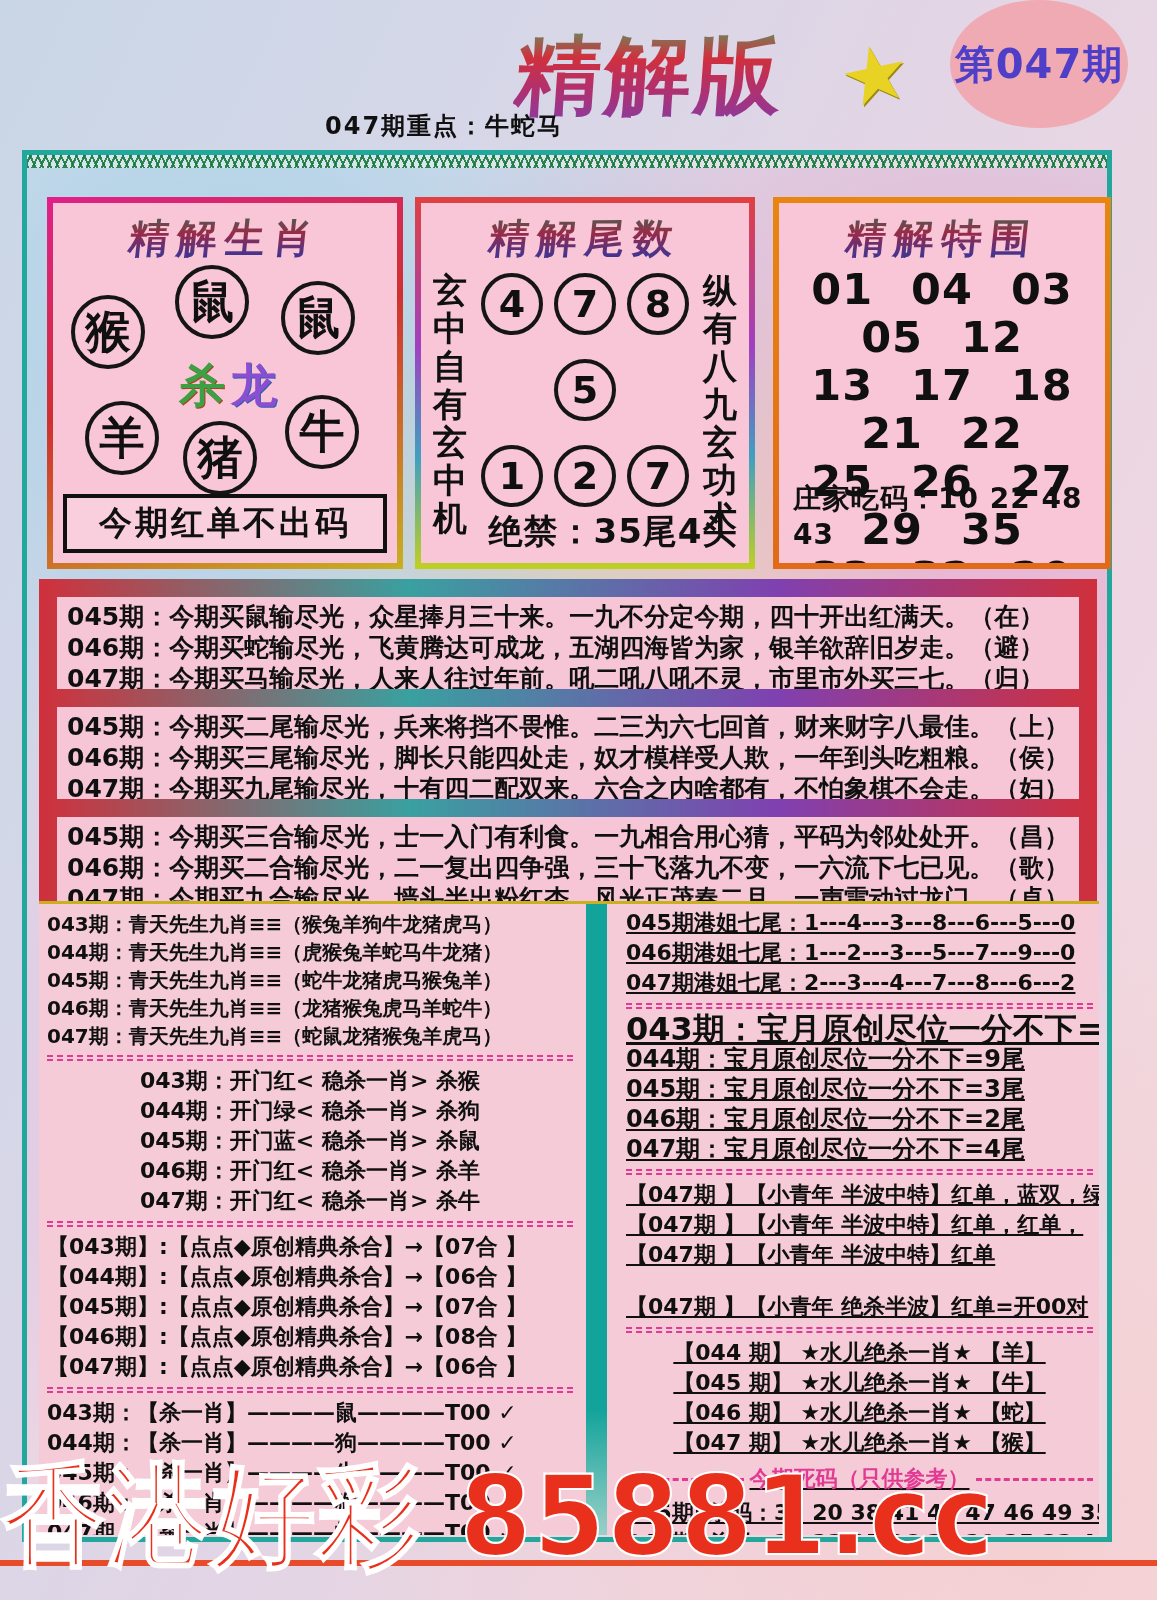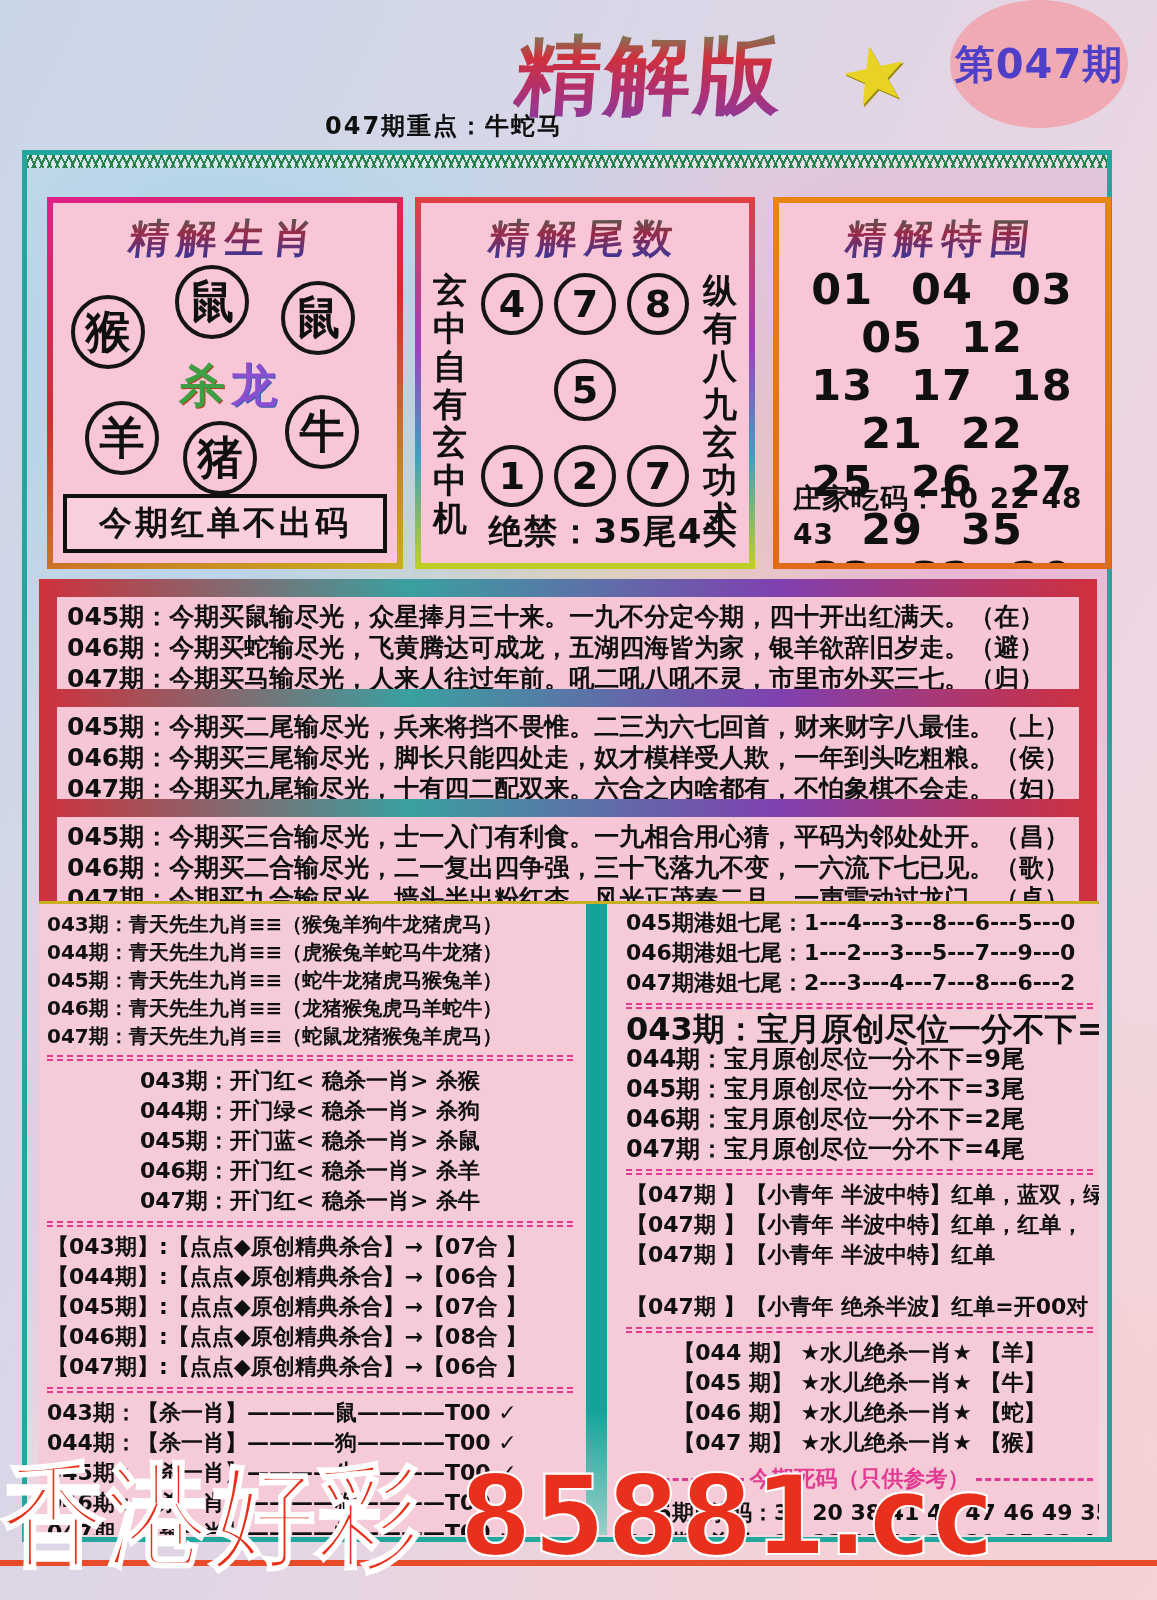--- a/index.html
+++ b/index.html
@@ -104,21 +104,21 @@
   .poem-line { font-size:25px; font-weight:bold; line-height:31px; white-space:nowrap; letter-spacing:0px; }
   .poem1 { top:424px; } .poem2 { top:534px; } .poem3 { top:644px; }
 
   
   .bottom-wrap {
     position:absolute; left:12px; top:746px; width:1060px; height:634px; display:flex;
     background:#f5cbd8; border-top:3px solid #c8b020;gap:9px;
   }
   .col-left  { width:538px; padding:6px 4px 0 8px; overflow:hidden; }
   .teal-strip{ width:21px; background:linear-gradient(180deg,#12a39a 80%, #9ad0c8); }
-  .col-right { flex:1; padding:4px 6px 0 10px; overflow:hidden; }
+  .col-right { flex:1; padding:4px 6px 0 10px; overflow:hidden;text-decoration:underline; }
 
   .ln { font-size:20px; font-weight:bold; line-height:28px; white-space:nowrap; }
   .ln-c { text-align:center; }
   .ln-lg { font-size:22px; line-height:30px; }
   .eq { border-top:2px dashed #e23a92; border-bottom:2px dashed #e23a92; height:6px; margin:5px 0; }
   .dead-divider { display:flex; align-items:center; margin:6px 0 4px 0; }
   .dead-divider .dash { flex:1; border-top:3px dashed #e23a92; height:0; }
   .dead-divider .txt { color:#e23a92; font-size:22px; font-weight:bold; padding:0 6px; white-space:nowrap; }
   .gap { height:22px; }
 

